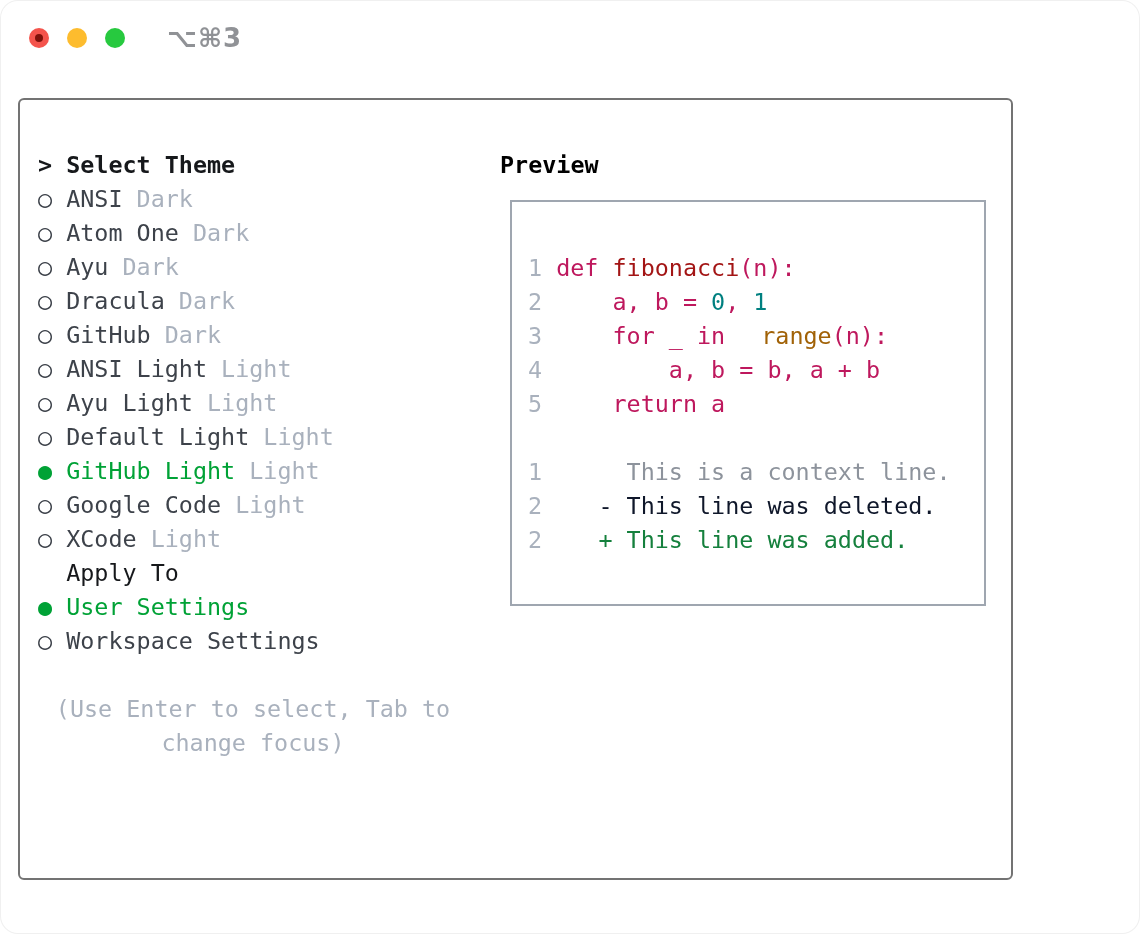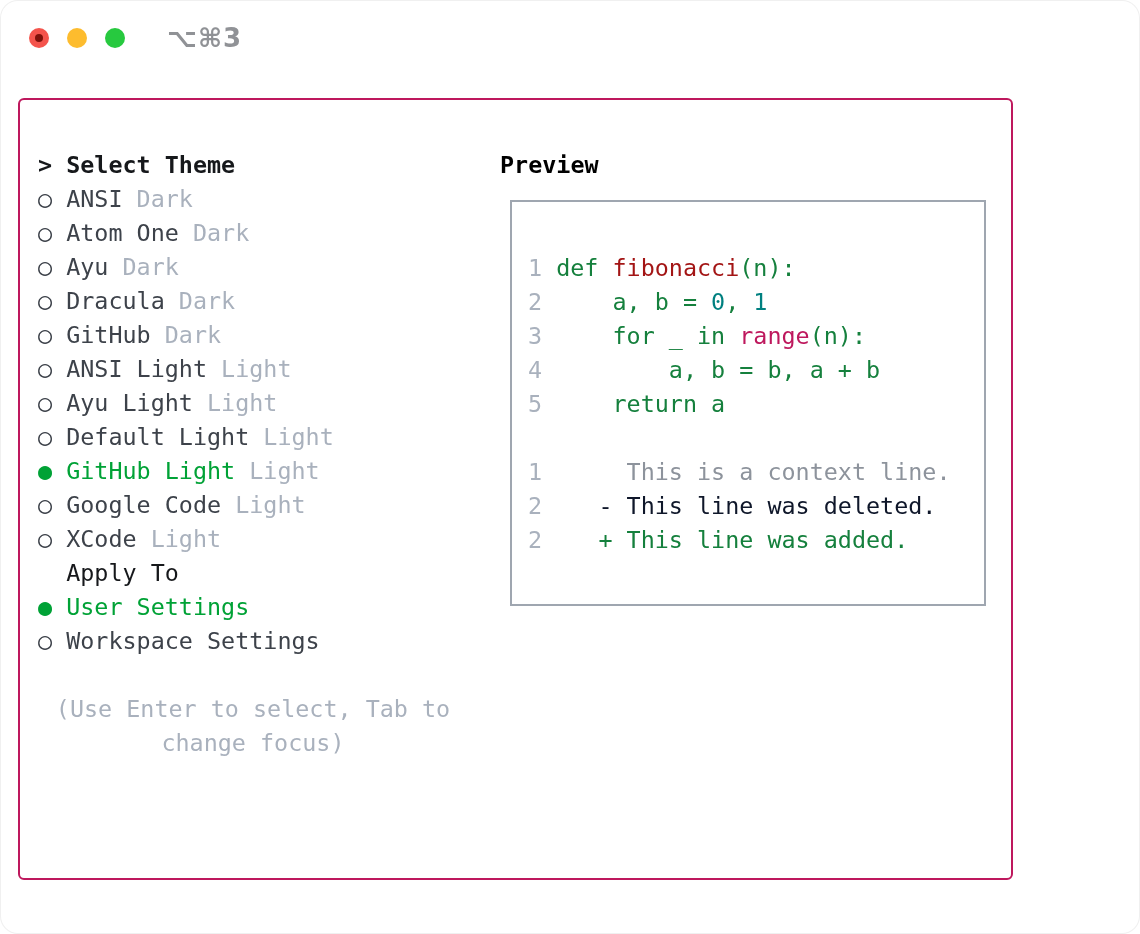--- a/index.html
+++ b/index.html
@@ -22,21 +22,21 @@
   .light-yellow{left:67px;background:#fdbc2e;}
   .light-green{left:105px;background:#27c93f;}
   .shortcut{
     position:absolute;left:167px;top:24px;
     font-family:"DejaVu Sans", sans-serif;
     font-size:26px;line-height:28px;font-weight:bold;color:#909296;letter-spacing:1px;
   }
   
   .panel{
     position:absolute;left:18px;top:98px;width:991px;height:778px;
-    border:2px solid #be185d;border-radius:6px;background:#fff;
+    border:2px solid #737373;border-radius:6px;background:#fff;
   }
   .mono{font-size:23.4px;line-height:34px;}
   .mono-line{white-space:pre;height:34px;}
   
   .left-col{position:absolute;left:18px;top:48px;}
   .t-header{color:#16181b;font-weight:bold;}
   .t-subheader{color:#16181b;padding-left:2ch;}
   .t-name{color:#3d424a;}
   .t-bullet{color:#3d424a;}
   .t-variant{color:#a9b1bd;}
@@ -47,24 +47,24 @@
   }
   
   .preview-title{position:absolute;left:480px;top:48px;color:#000000;font-weight:bold;}
   .preview-box{
     position:absolute;left:490px;top:100px;width:476px;height:406px;
     box-sizing:border-box;border:2px solid #9fa6b0;background:#fff;
     padding:15px 0 0 16px;overflow:hidden;
   }
   .code-line{white-space:pre;height:34px;font-size:23.4px;line-height:34px;}
   .c-num{color:#a9b1bd;}
-  .c-code{color:#15803d;margin-top:29px;}
+  .c-code{color:#be185d;margin-top:29px;}
   .c-fn{color:#a31515;}
   .c-numlit{color:#008080;}
-  .c-builtin{color:#be185d;}
+  .c-builtin{color:#a16207;margin-left:22px;}
   .c-ctx{color:#8d939c;}
   .c-del{color:#0f172a;}
   .c-add{color:#15803d;}
 </style>
 </head>
 <body>
 
 <div class="window">
 
   <div class="titlebar">

